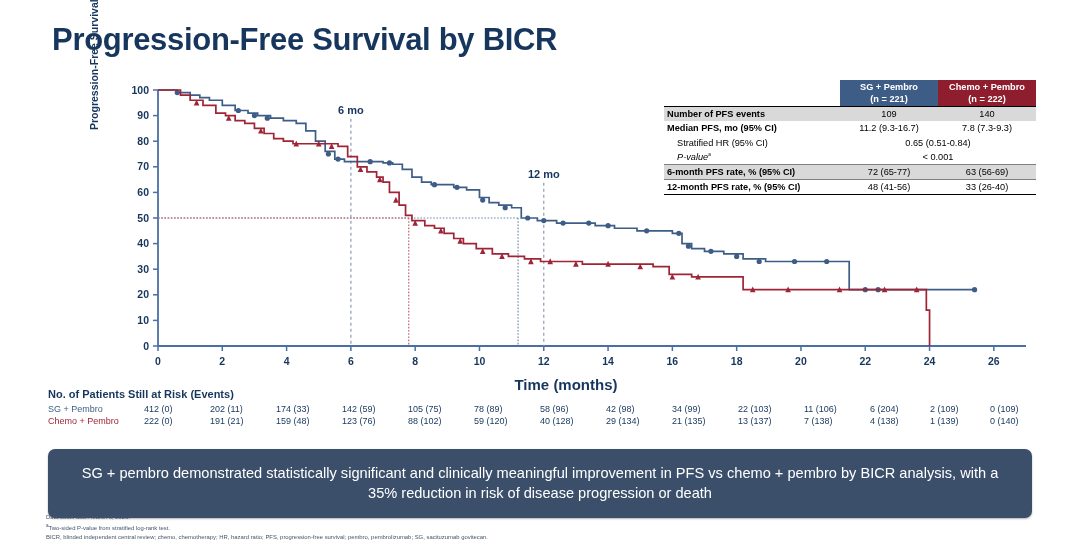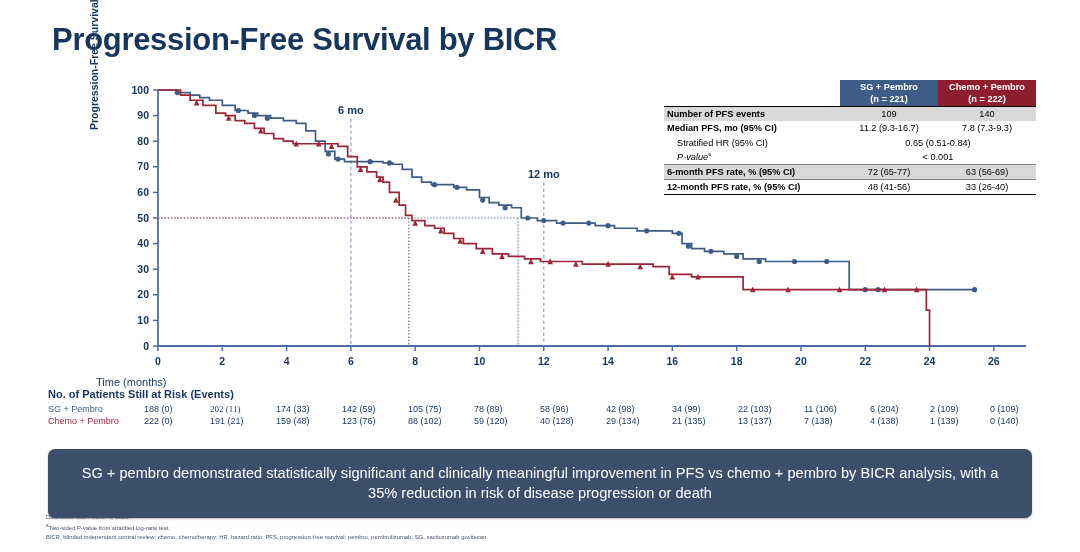--- a/index.html
+++ b/index.html
@@ -43,22 +43,22 @@
   .hch{background:#8e1d2d;}
   .hblank{background:#fff;}
 
   
   #chart{position:absolute;left:96px;top:84px;width:940px;height:300px;}
   #ylabel{
     position:absolute;left:-8px;top:46px;
     transform:rotate(-90deg);transform-origin:left top;
     font-size:10.5px;font-weight:bold;color:#17365d;white-space:nowrap;
   }
-  #xlabel-wrap{position:absolute;left:96px;top:376px;width:940px;text-align:left;
-    font-size:11px;font-weight:normal;color:#17365d;}
+  #xlabel-wrap{position:absolute;left:96px;top:376px;width:940px;text-align:center;
+    font-size:15px;font-weight:bold;color:#17365d;}
 
   
   #risk{position:absolute;left:48px;top:388px;width:990px;}
   #risk .rtitle{font-size:11px;font-weight:bold;color:#17365d;margin-bottom:3px;}
   #risk table{border-collapse:collapse;width:990px;font-size:9px;}
   #risk td{padding:1px 0;white-space:nowrap;}
   .rowname{font-weight:normal;padding-right:4px;}
   .rsg{color:#3d5d86;}
   .rch{color:#9e2436;}
   .rnum{color:#17365d;text-align:left;}
@@ -254,22 +254,22 @@
       </svg>
   </div>
   <div id="xlabel-wrap">Time (months)</div>
 
   <div id="risk">
     <div class="rtitle">No. of Patients Still at Risk (Events)</div>
     <table>
         <tbody id="risk-body">
           <tr>
             <td class="rowname rsg" style="width: 96px;">SG + Pembro</td>
-            <td class="rnum" style="width: 66px;">188 (0)</td>
-            <td class="rnum" style="width: 66px; font-family: Liberation Serif, serif;">202 (11)</td>
+            <td class="rnum" style="width: 66px;">412 (0)</td>
+            <td class="rnum" style="width: 66px;">202 (11)</td>
             <td class="rnum" style="width: 66px;">174 (33)</td>
             <td class="rnum" style="width: 66px;">142 (59)</td>
             <td class="rnum" style="width: 66px;">105 (75)</td>
             <td class="rnum" style="width: 66px;">78 (89)</td>
             <td class="rnum" style="width: 66px;">58 (96)</td>
             <td class="rnum" style="width: 66px;">42 (98)</td>
             <td class="rnum" style="width: 66px;">34 (99)</td>
             <td class="rnum" style="width: 66px;">22 (103)</td>
             <td class="rnum" style="width: 66px; margin-left: 8px;">11 (106)</td>
             <td class="rnum" style="width: 60px;">6 (204)</td>

